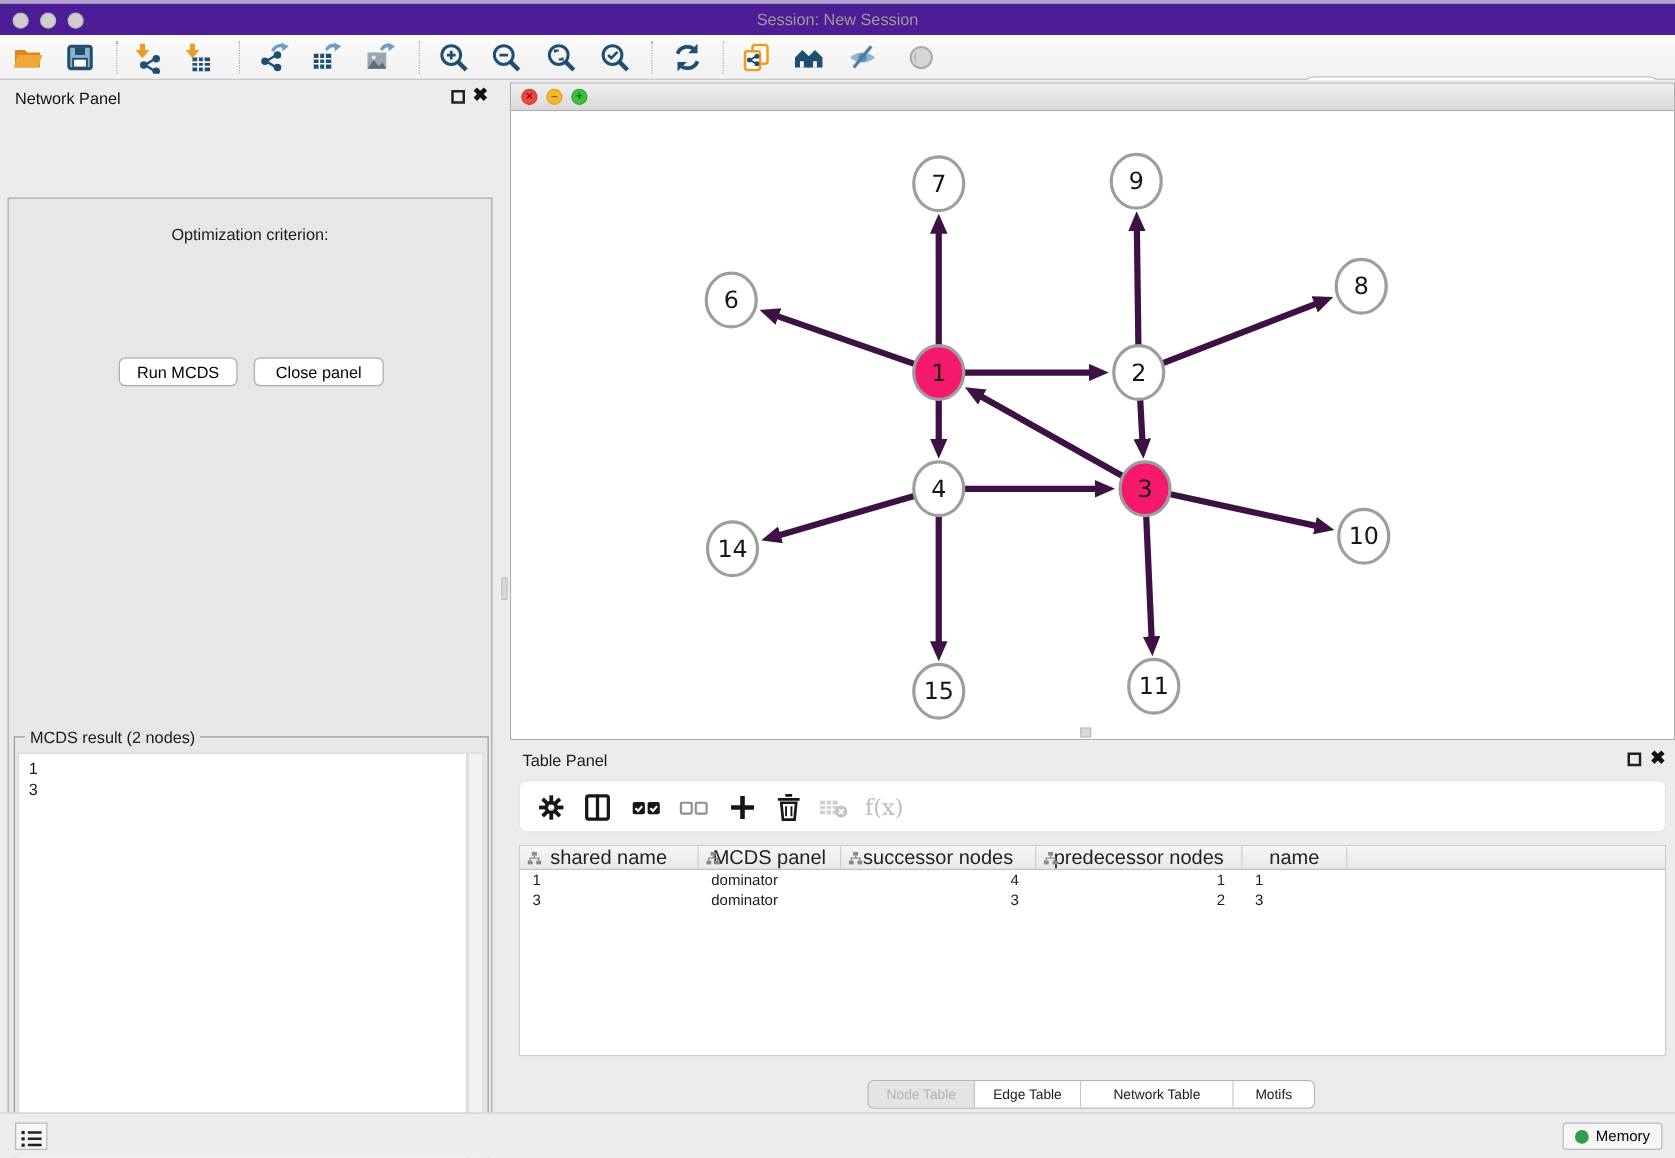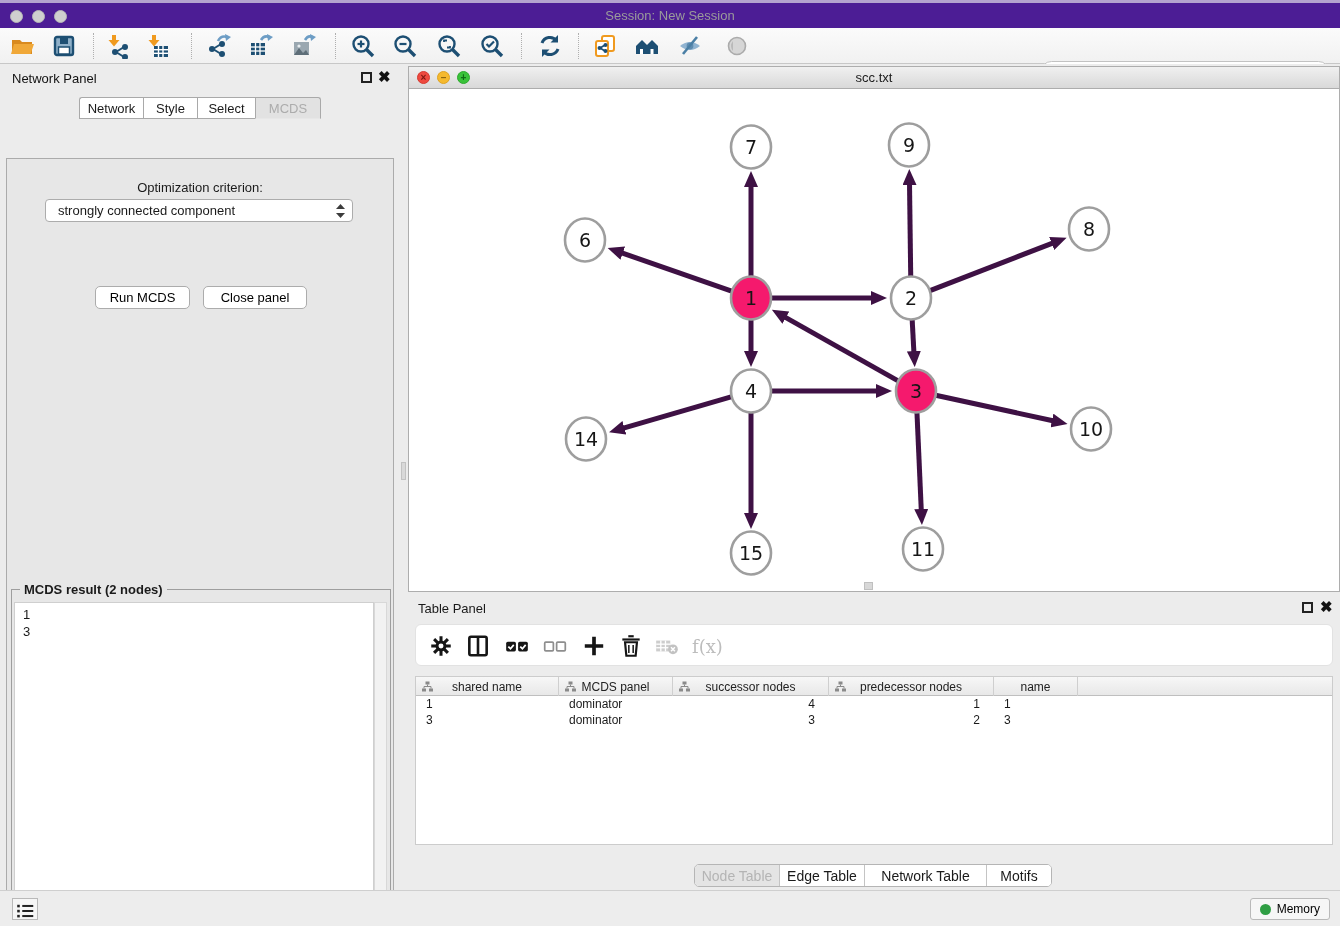--- a/index.html
+++ b/index.html
@@ -41,21 +41,21 @@
   .opt-label { position:absolute; left:0; right:0; top:21px; text-align:center; font-size:13px; }
   .dropdown { position:absolute; left:38px; top:40px; width:308px; height:23px; background:#fff; border:1px solid #ACACAC;
               border-radius:4px; display:flex; align-items:center; padding:0 6px 0 12px; cursor:pointer; }
   .dropdown .dval { flex:1; font-size:13px; }
   .gbtn { position:absolute; height:23px; background:#fff; border:1px solid #ACACAC; border-radius:5px;
           font-size:13px; font-family:"Liberation Sans",sans-serif; cursor:pointer; }
   .btn-run { left:88px; top:127px; width:95px; }
   .btn-close { left:196px; top:127px; width:104px; }
 
   .result-group { position:absolute; left:4px; top:430px; width:380px; height:377px; border:1px solid #9E9E9E; }
-  .result-legend { position:absolute; left:8px; top:-8px; background:#E7E7E7; padding:0 4px; font-size:13px;font-weight:bold; }
+  .result-legend { position:absolute; left:8px; top:-8px; background:#E7E7E7; padding:0 4px; font-size:13px; }
   .result-white { position:absolute; left:2px; top:12px; right:16px; bottom:3px; background:#fff; border:1px solid #CFCFCF; }
   .result-scroll { position:absolute; right:3px; top:12px; width:13px; bottom:3px; background:#F2F2F2; border:1px solid #D8D8D8; }
   .result-white pre { font-family:"Liberation Sans",sans-serif; font-size:13px; line-height:17px; padding:3px 8px; }
 
   
   .v-splitter { position:absolute; left:400px; top:64px; width:8px; height:826px; background:#ECECEC; cursor:col-resize; }
   .v-splitter .grip { position:absolute; left:1px; top:398px; width:5px; height:18px; background:#D9D9D9; border:1px solid #C2C2C2; }
 
   
   .right-area { position:absolute; left:408px; top:64px; width:932px; height:826px; background:#ECECEC; }
@@ -77,30 +77,30 @@
   .table-panel .ph-title { position:absolute; left:10px; top:6px; }
   .table-panel .ph-max { left:894px; top:7px; } .table-panel .ph-close { left:912px; top:3px; }
   .tp-toolbar { position:absolute; left:7px; top:29px; width:918px; height:42px; background:#fff;
                 border:1px solid #E2E2E2; border-radius:6px; }
   .tp-btn { position:absolute; top:8px; width:26px; height:26px; background:transparent; border:none; cursor:pointer; }
   .fx { font-family:"DejaVu Serif",serif; font-size:18px; color:#BDBDBD; }
 
   .ntable { position:absolute; left:7px; top:81px; width:918px; height:169px; background:#fff; border:1px solid #CCCCCC; overflow:hidden; }
   .thead { display:flex; height:19px; background:linear-gradient(#F7F7F7,#E8E8E8); border-bottom:1px solid #BFBFBF; }
   .th { position:relative; height:19px; border-right:1px solid #CFCFCF; display:flex; align-items:center; justify-content:center;
-        font-size:12px; color:#222; cursor:pointer; }
+        font-size:16px; color:#222; cursor:pointer; }
   .th .tree-ic { position:absolute; left:6px; top:4px; }
   .trow { display:flex; height:16px; }
   .td { font-size:12px; height:16px; line-height:16px; overflow:hidden; }
   .col0{width:143px} .col1{width:114px} .col2{width:156px} .col3{width:165px} .col4{width:84px}
   .td.a-left{ text-align:left; padding-left:10px; } .td.a-right{ text-align:right; padding-right:14px; }
 
   .bottom-tabs { position:absolute; left:286px; top:269px; height:23px; display:flex;
                  border:1px solid #B5B5B5; border-radius:5px; overflow:hidden; background:#fff; }
-  .btab { height:100%; display:flex; align-items:center; justify-content:center; font-size:14px; background:#fff;
+  .btab { height:100%; display:flex; align-items:center; justify-content:center; font-size:11px; background:#fff;
           border-right:1px solid #C4C4C4; cursor:pointer; }
   .btab:last-child { border-right:none; }
   .btab:nth-child(1){width:85px} .btab:nth-child(2){width:85px} .btab:nth-child(3){width:122px} .btab:nth-child(4){width:64px}
   .btab.active { background:#E4E4E4; color:#B4B4B4; }
 
   
   .statusbar { position:absolute; left:0; top:890px; width:1340px; height:36px; background:#EDEDED; border-top:1px solid #CFCFCF; }
   .sb-left { position:absolute; left:12px; top:7px; width:26px; height:22px; background:#F6F6F6; border:1px solid #B9B9B9; cursor:pointer; padding:1px; }
   .sb-mem { position:absolute; right:10px; top:7px; height:22px; background:#F6F6F6; border:1px solid #B9B9B9; border-radius:3px;
             display:flex; align-items:center; gap:6px; padding:0 9px; font-size:12px; cursor:pointer; }
@@ -274,35 +274,22 @@
     <input value="" style="">
   </div>
 </div>
 
 <div class="control-panel">
   <div class="panel-head">
     <span class="ph-title">Network Panel</span>
     <span class="ph-max"></span>
     <span class="ph-close">✖</span>
   </div>
-  <div class="ctl-tabs">
-      <div class="ctab">Network</div>
-      <div class="ctab">Style</div>
-      <div class="ctab">Select</div>
-      <div class="ctab active">MCDS</div>
-    </div>
   <div class="ctl-body">
     <div class="opt-label">Optimization criterion:</div>
-    <div class="dropdown">
-      <span class="dval">strongly connected component</span>
-      <svg width="11" height="16" viewBox="0 0 11 16">
-        <path d="M5.5 1 L10 6 H1 Z" fill="#3C3C3C"></path>
-          <path d="M5.5 15 L1 10 H10 Z" fill="#3C3C3C"></path>
-      </svg>
-    </div>
     <button class="gbtn btn-run">Run MCDS</button>
     <button class="gbtn btn-close">Close panel</button>
     <div class="result-group">
       <span class="result-legend">MCDS result (2 nodes)</span>
       <div class="result-white">
           <pre>1
 3</pre>
         </div>
       <div class="result-scroll"></div>
     </div>
@@ -313,21 +300,20 @@
     <div class="grip"></div>
   </div>
 
 <div class="right-area">
 
   <div class="net-window">
     <div class="net-titlebar">
       <span class="mtl red">×</span>
       <span class="mtl yel">–</span>
       <span class="mtl grn">+</span>
-      <span class="nt-title">scc.txt</span>
     </div>
     <div class="net-canvas">
       <svg id="graph-svg" width="930" height="502" viewBox="0 0 930 502">
           <defs>
             <marker id="arrow" viewBox="0 0 16 14" refX="1" refY="7" markerWidth="16" markerHeight="14" orient="auto" markerUnits="userSpaceOnUse">
               <path d="M0 0 L16 7 L0 14 z" fill="#3E1144"></path>
             </marker>
           </defs>
           <line x1="342" y1="190" x2="342" y2="97" stroke="#3E1144" stroke-width="5" marker-end="url(#arrow)"></line>
           <line x1="324.0633246997125" y1="202.73296887098388" x2="212.81738614269537" y2="163.86390600166465" stroke="#3E1144" stroke-width="5" marker-end="url(#arrow)"></line>

